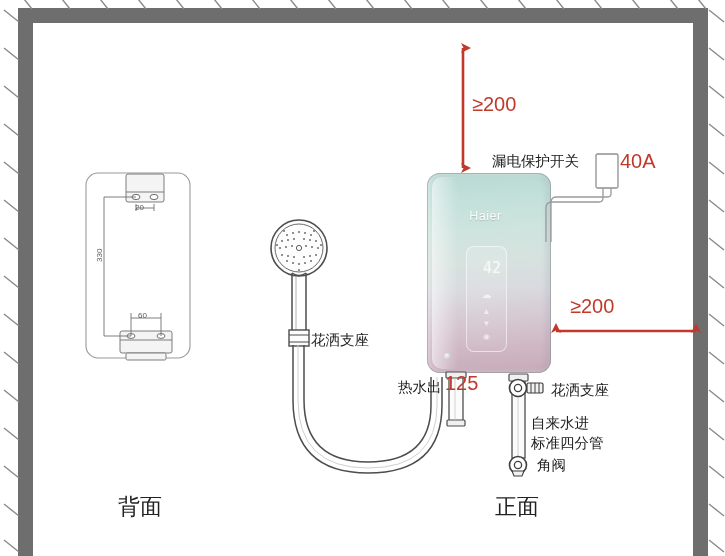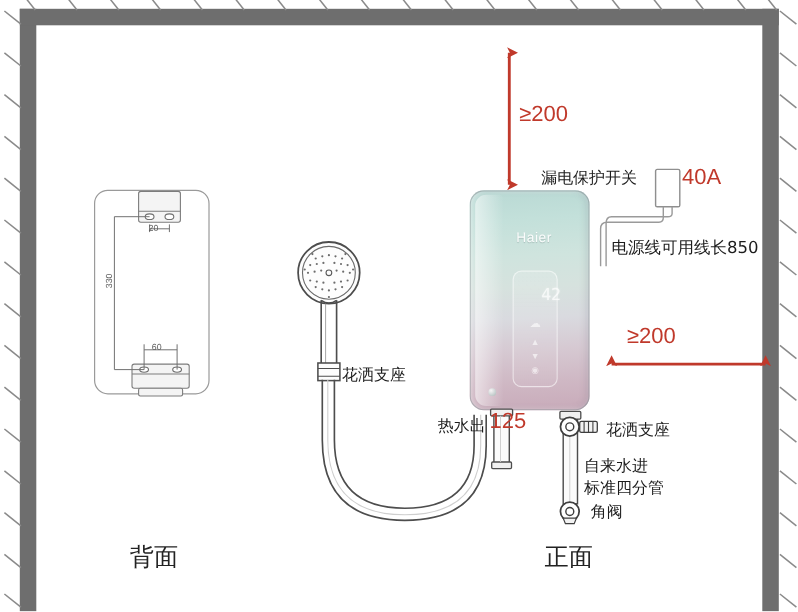--- a/index.html
+++ b/index.html
@@ -59,21 +59,21 @@
     font-size: 15px;
     white-space: nowrap;
     color: #1c1c1c;
     font-family: "DejaVu Sans", "Liberation Sans", sans-serif;
   }
 
   
   #heater-body {
     position: absolute;
     left: 427px; top: 173px;
-    width: 109px; height: 200px;
+    width: 124px; height: 200px;
     border-radius: 13px;
     background: linear-gradient(177deg,
         #b9d9d4 0%,
         #c3e0da 14%,
         #cfe4de 30%,
         #d6e2de 44%,
         #d9dadf 58%,
         #d6c9d2 72%,
         #cfb8c4 86%,
         #c8aab9 100%);
@@ -104,23 +104,23 @@
   #heater-panel {
     position: absolute;
     left: 39px; top: 73px;
     width: 39px; height: 104px;
     border-radius: 8px;
     border: 1px solid rgba(255,255,255,.55);
     background: linear-gradient(180deg, rgba(255,255,255,.16), rgba(255,255,255,.05));
   }
   #panel-temp {
     position: absolute;
-    left: 4px; top: 12px;
+    left: 16px; top: 12px;
     width: 39px;
-    text-align: right;
+    text-align: left;
     font-size: 15px;
     color: #ffffff;
     opacity: .75;
     font-family: "DejaVu Sans Mono", monospace;
     text-shadow: 0 0 2px rgba(255,255,255,.6);
   }
   .panel-icon {
     position: absolute;
     left: 0; width: 39px;
     text-align: center;
@@ -364,21 +364,20 @@
   <svg class="abs" style="left:540px; top:150px; width:110px; height:95px;">
     <rect x="56" y="4" width="22" height="34" rx="1.5" fill="#ffffff" stroke="#8f8f8f" stroke-width="1.3"></rect>
     <path d="M63 38 L63 48 Q63 52 59 52 L12 52 Q6 52 6 58 L6 92" fill="none" stroke="#9a9a9a" stroke-width="1.3"></path>
     <path d="M71 38 L71 44 Q71 47 67 47 L16 47 Q11 47 11 53 L11 92" fill="none" stroke="#9a9a9a" stroke-width="1.3"></path>
   </svg>
 
   <div class="black-note" style="left:492px; top:152px;">漏电保护开关</div>
 
   <div class="dim-label" style="left:620px; top:150px;">40A</div>
 
-  <div class="mixed-note" style="left:556px; top:216px;">电源线可用线长850</div>
 
 
   <svg class="abs" style="left:395px; top:370px; width:180px; height:115px;">
 
     <rect x="54" y="6" width="14" height="46" fill="#fbfbfb" stroke="#4d4d4d" stroke-width="1.3"></rect>
     <rect x="51" y="2" width="20" height="6" rx="1" fill="#f0f0f0" stroke="#4d4d4d" stroke-width="1.2"></rect>
     <rect x="52" y="50" width="18" height="6" rx="1" fill="#f0f0f0" stroke="#4d4d4d" stroke-width="1.2"></rect>
     <line x1="60" y1="8" x2="60" y2="50" stroke="#c9c9c9" stroke-width=".8"></line>
 
     <rect x="117" y="10" width="13" height="78" fill="#fbfbfb" stroke="#4d4d4d" stroke-width="1.3"></rect>

